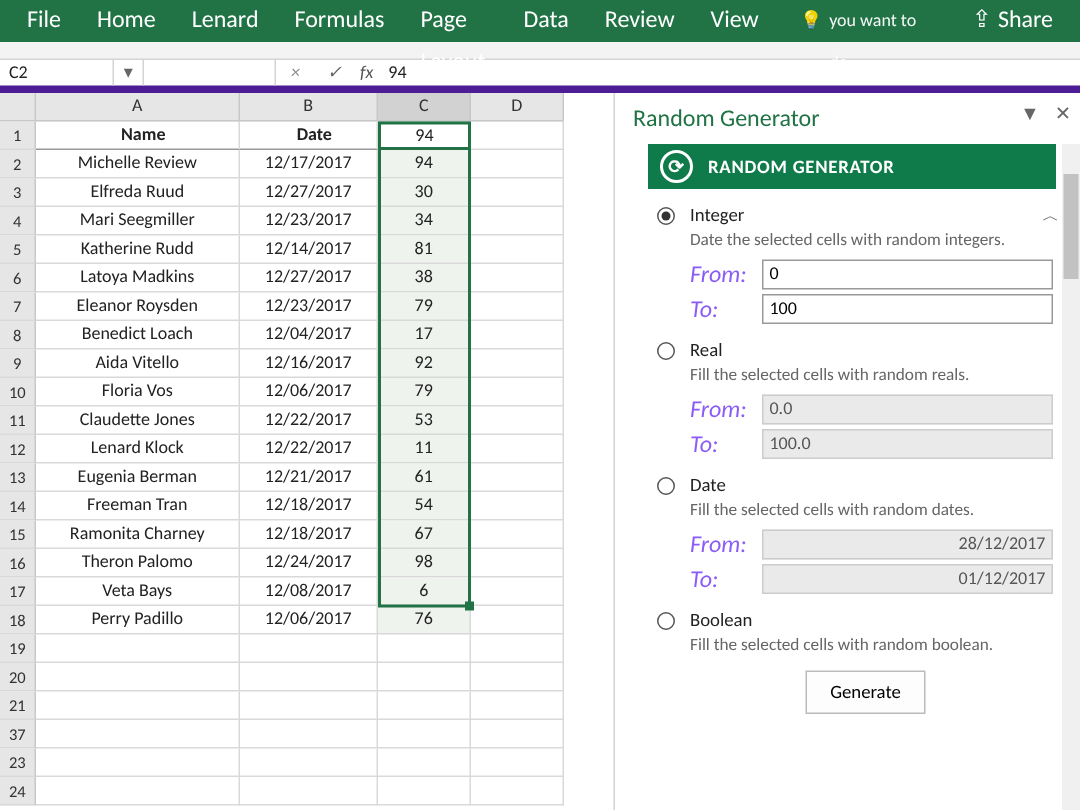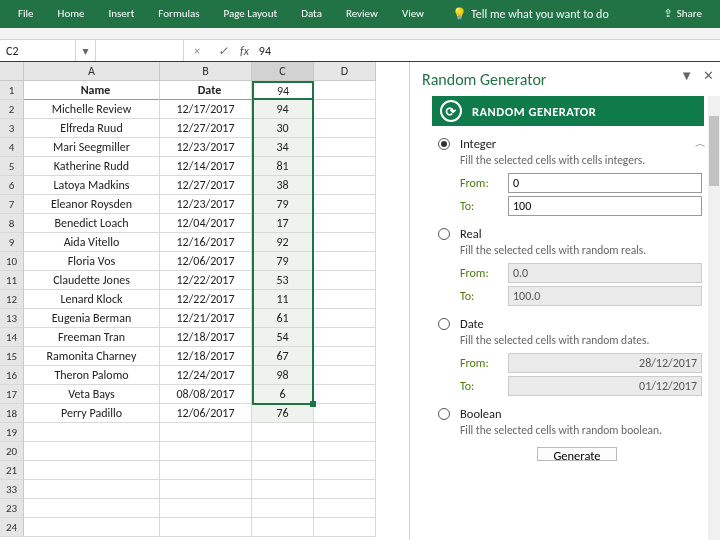--- a/index.html
+++ b/index.html
@@ -1,30 +1,30 @@
 <!DOCTYPE html>
 <html><head>
 <meta charset="utf-8">
 <style>
   * { box-sizing: border-box; margin: 0; padding: 0; font-family: "Segoe UI", Calibri, sans-serif; }
   body { width: 720px; height: 540px; overflow: hidden; background: #fff; font-size: 12px; color: #222; }
 
   
   .ribbon { background: #217346; height: 28px; display: flex; align-items: center; color: #fff; padding: 0 6px; gap: 0; }
-  .ribbon .tab { padding: 0 12px; height: 28px; line-height: 28px; cursor: pointer; font-size: 11px; }
+  .ribbon .tab { padding: 0 12px; height: 28px; line-height: 28px; cursor: pointer; font-size: 16px; }
   .ribbon .tab.file { background: #217346; }
   .ribbon .tellme { display: flex; align-items: center; gap: 4px; opacity: .95; margin-left: 4px; font-size: 12px;}
   .ribbon .share { margin-left: auto; display: flex; align-items: center; gap: 4px; }
   .bulb, .share-icon { display:inline-block; }
 
   
   .strip { height: 12px; background: #f3f3f3; border-bottom: 1px solid #d4d4d4;}
 
   
-  .fbar { height: 22px; background: #fff; border-bottom: 1px solid #4c1d95; display:flex; align-items:stretch; }
+  .fbar { height: 22px; background: #fff; border-bottom: 5px solid #4c1d95; display:flex; align-items:stretch; }
   .namebox { width: 76px; border-right:1px solid #d4d4d4; display:flex; align-items:center; padding:0 6px; font-size:12px;}
   .nb-dd { width: 20px; border-right:1px solid #d4d4d4; display:flex; align-items:center; justify-content:center; color:#666;}
   .fx-zone { display:flex; align-items:center; }
   .fx-btn { width: 26px; text-align:center; color:#666; font-style:italic;}
   .fx-btn.x { color:#888;}
   .fx-label { font-style: italic; color:#555; padding:0 4px;}
   .formula { padding-left:6px; flex:1; display:flex; align-items:center;}
   .fspacer { width: 88px; border-right:1px solid #d4d4d4;}
 
   
@@ -55,34 +55,34 @@
   .band .circ { position:absolute; left:8px; width:22px; height:22px; border:2px solid #fff; border-radius:50%; display:flex; align-items:center; justify-content:center;}
   .scrollbar-v { position:absolute; right:0; top:34px; bottom:0; width:12px; background:#f0f0f0;}
   .scroll-thumb { position:absolute; left:1px; right:1px; top:20px; height:70px; background:#c2c2c2;}
   .grp { margin: 4px 14px 10px 0; }
   .radio-row { display:flex; align-items:center; gap:10px; margin-bottom:2px;}
   .radio { width:12px; height:12px; border:1px solid #555; border-radius:50%; display:inline-flex; align-items:center; justify-content:center;}
   .radio.on::after { content:""; width:6px; height:6px; background:#333; border-radius:50%;}
   .grp-title { font-weight:400; font-size:12.5px;}
   .grp-desc { color:#666; font-size:11.5px; margin:2px 0 6px 22px;}
   .field { display:flex; align-items:center; margin:3px 0 3px 22px; gap:8px;}
-  .field label { width:40px; color:#4d7c0f; font-size:12px;}
+  .field label { width:40px; color:#8b5cf6; font-size:16px;font-style:italic;}
   .field input { flex:1; height:20px; border:1px solid #999; padding:0 4px; font-size:12px; background:#fff;}
   .field input[disabled] { background:#eaeaea; color:#555; border:1px solid #ccc;}
   .field input.right { text-align:right;padding-left:48px; }
-  .gen-btn { margin: 8px auto 0; display:block; width:80px; height:14px; border:1px solid #bbb; background:#fdfdfd; font-size:12.5px; cursor:pointer;}
+  .gen-btn { margin: 8px auto 0; display:block; width:80px; height:29px; border:1px solid #bbb; background:#fdfdfd; font-size:12.5px; cursor:pointer;}
   .up { position:absolute; right:14px; top:40px; color:#666; font-size:11px;}
 </style>
 </head>
 <body>
 
 <div class="ribbon">
   <div class="tab file">File</div>
   <div class="tab">Home</div>
-  <div class="tab">Insert</div>
+  <div class="tab">Lenard</div>
   <div class="tab">Formulas</div>
   <div class="tab">Page Layout</div>
   <div class="tab">Data</div>
   <div class="tab">Review</div>
   <div class="tab">View</div>
   <div class="tab tellme">
     <span class="bulb">💡</span>
     <span>Tell me what you want to do</span>
   </div>
   <div class="tab share">
@@ -188,21 +188,21 @@
         <div class="cell center">12/18/2017</div>
         <div class="cell center sel-col">67</div>
         <div class="cell"></div>
         <div class="rownum">16</div>
         <div class="cell center">Theron Palomo</div>
         <div class="cell center">12/24/2017</div>
         <div class="cell center sel-col">98</div>
         <div class="cell"></div>
         <div class="rownum">17</div>
         <div class="cell center">Veta Bays</div>
-        <div class="cell center">08/08/2017</div>
+        <div class="cell center">12/08/2017</div>
         <div class="cell center sel-col">6</div>
         <div class="cell"></div>
         <div class="rownum">18</div>
         <div class="cell center">Perry Padillo</div>
         <div class="cell center">12/06/2017</div>
         <div class="cell center sel-col">76</div>
         <div class="cell"></div>
         <div class="rownum">19</div>
         <div class="cell center"></div>
         <div class="cell center"></div>
@@ -211,21 +211,21 @@
         <div class="rownum">20</div>
         <div class="cell center"></div>
         <div class="cell center"></div>
         <div class="cell center"></div>
         <div class="cell"></div>
         <div class="rownum">21</div>
         <div class="cell center"></div>
         <div class="cell center"></div>
         <div class="cell center"></div>
         <div class="cell"></div>
-        <div class="rownum">33</div>
+        <div class="rownum">37</div>
         <div class="cell center"></div>
         <div class="cell center"></div>
         <div class="cell center"></div>
         <div class="cell"></div>
         <div class="rownum">23</div>
         <div class="cell center"></div>
         <div class="cell center"></div>
         <div class="cell center"></div>
         <div class="cell"></div>
         <div class="rownum">24</div>
@@ -250,21 +250,21 @@
         <span class="circ">⟳</span>
         <span>RANDOM GENERATOR</span>
       </div>
       <div class="up">︿</div>
 
       <div class="grp">
         <div class="radio-row">
           <span class="radio on"></span>
           <span class="grp-title">Integer</span>
         </div>
-        <div class="grp-desc">Fill the selected cells with cells integers.</div>
+        <div class="grp-desc">Date the selected cells with random integers.</div>
         <div class="field">
             <label>From:</label>
             <input value="0" style="">
           </div>
         <div class="field">
             <label>To:</label>
             <input value="100" style="">
           </div>
       </div>
 

